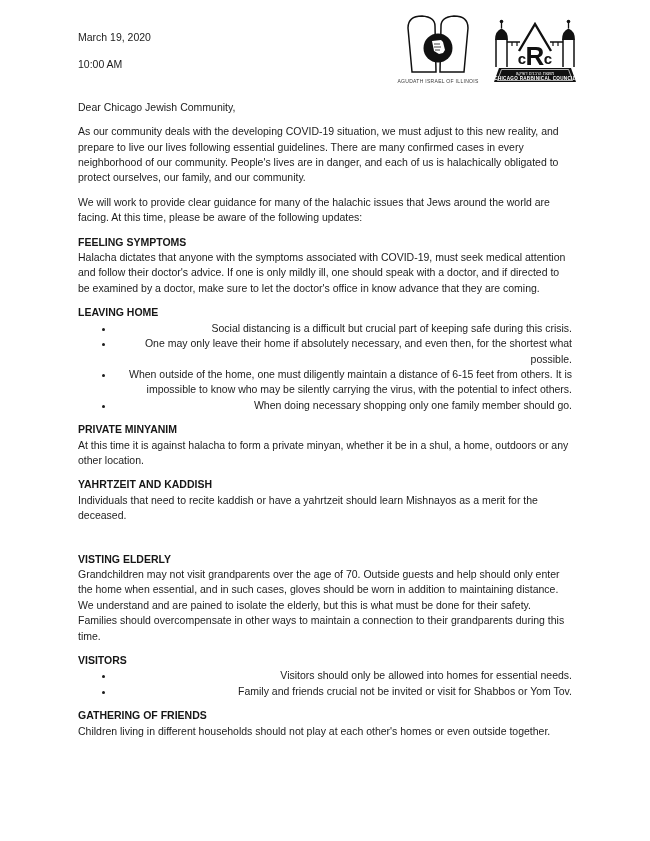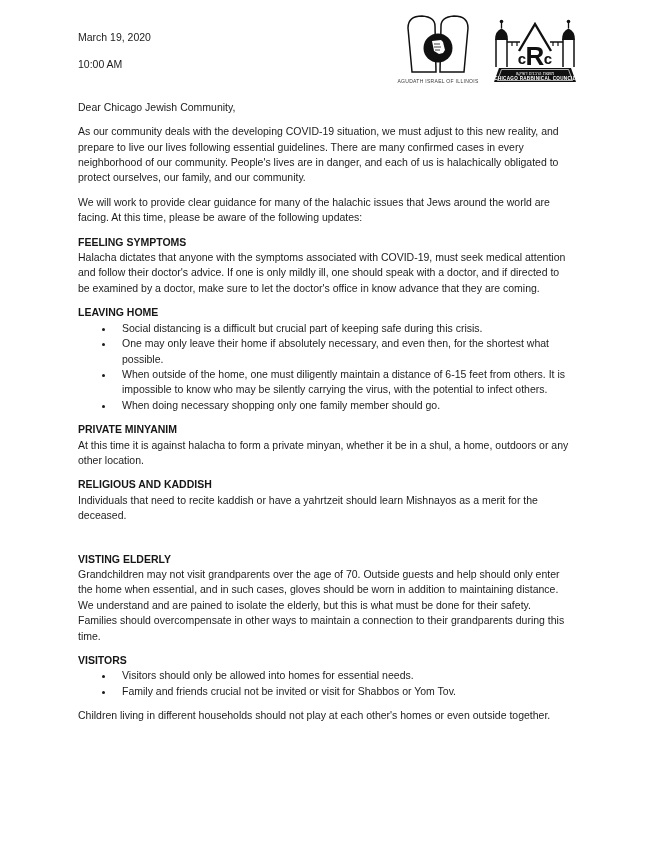--- a/index.html
+++ b/index.html
@@ -34,20 +34,21 @@
     font-size: 10.5px;
     line-height: 15.4px;
     font-weight: bold;
     color: #161616;
   }
   section p { margin: 0; }
   ul.bullets {
     margin: 0;
     padding: 0 0 0 37px;
     list-style: disc outside;
+    text-align: right;
   }
   ul.bullets li { padding-left: 7px; margin: 0; }
   .gap-extra { margin-top: 28px; }
   svg text { font-family: "Liberation Sans", "DejaVu Sans", sans-serif; }
   .logo-caption-text { letter-spacing: 0.3px; }
 </style>
 </head>
 <body>
 
 <div class="page">
@@ -118,35 +119,36 @@
       <li>When doing necessary shopping only one family member should go.</li>
     </ul>
   </section>
 
   <section>
     <h2>PRIVATE MINYANIM</h2>
     <p>At this time it is against halacha to form a private minyan, whether it be in a shul, a home, outdoors or any other location.</p>
   </section>
 
   <section>
-    <h2>RELIGIOUS AND KADDISH</h2>
+    <h2>YAHRTZEIT AND KADDISH</h2>
     <p>Individuals that need to recite kaddish or have a yahrtzeit should learn Mishnayos as a merit for the deceased.</p>
   </section>
 
   <section class="gap-extra">
     <h2>VISTING ELDERLY</h2>
     <p>Grandchildren may not visit grandparents over the age of 70. Outside guests and help should only enter the home when essential, and in such cases, gloves should be worn in addition to maintaining distance. We understand and are pained to isolate the elderly, but this is what must be done for their safety. Families should overcompensate in other ways to maintain a connection to their grandparents during this time.</p>
   </section>
 
   <section>
     <h2>VISITORS</h2>
     <ul class="bullets">
       <li>Visitors should only be allowed into homes for essential needs.</li>
       <li>Family and friends crucial not be invited or visit for Shabbos or Yom Tov.</li>
     </ul>
   </section>
 
   <section>
+    <h2>GATHERING OF FRIENDS</h2>
     <p>Children living in different households should not play at each other's homes or even outside together.</p>
   </section>
 
 
 </div>
 
 </body></html>

